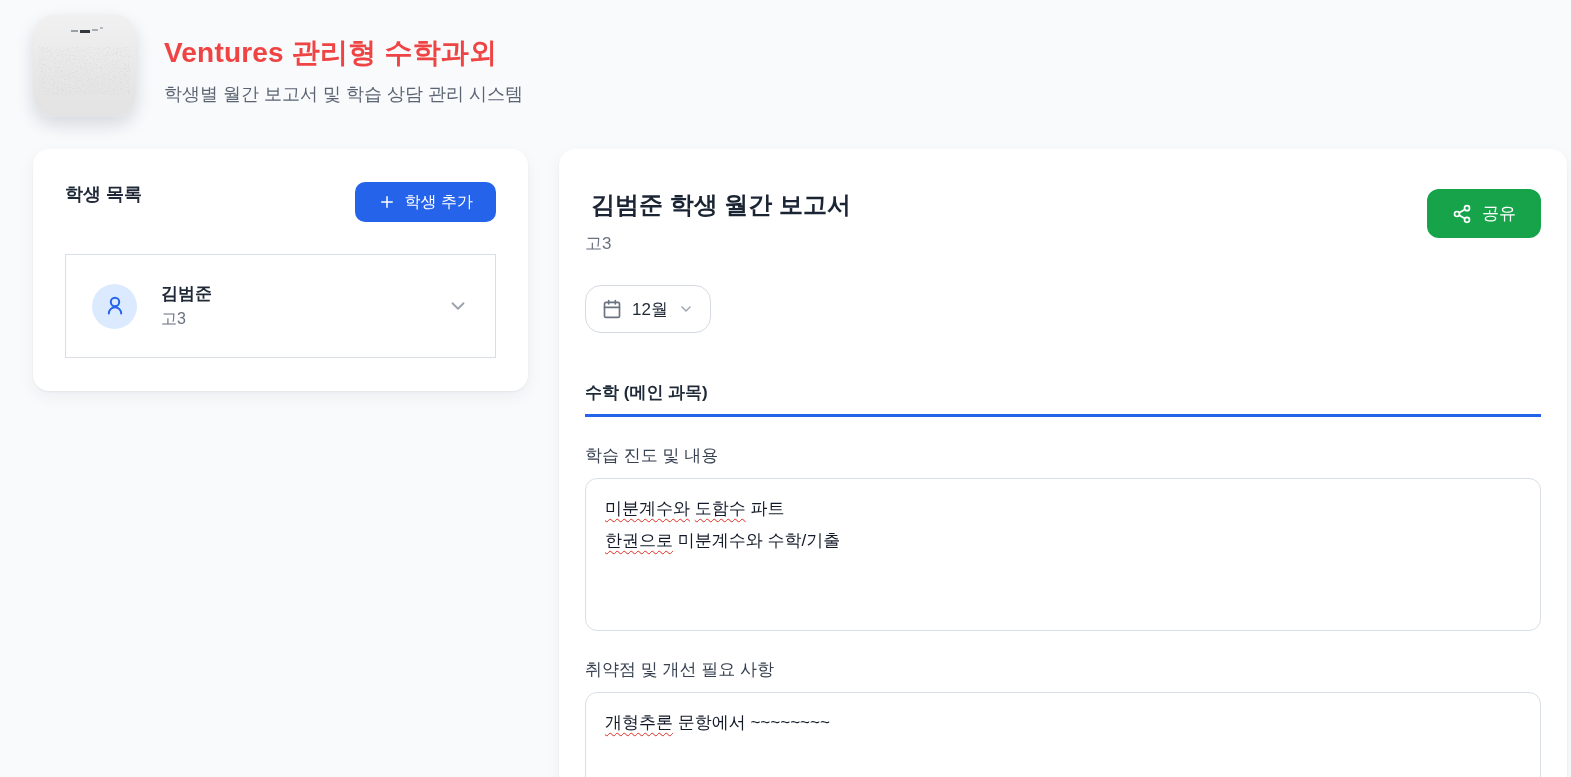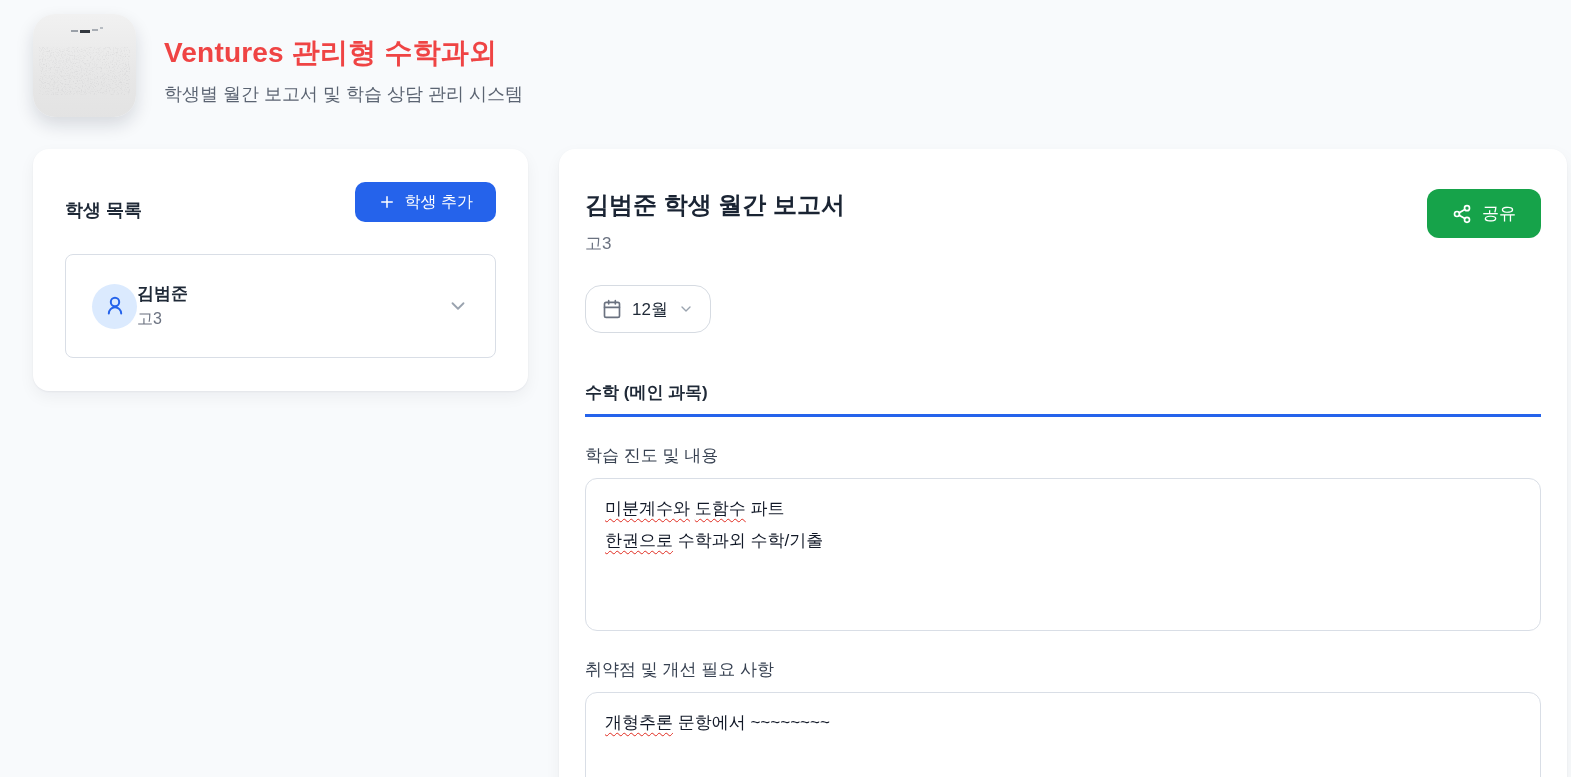--- a/index.html
+++ b/index.html
@@ -25,44 +25,44 @@
 
   
   .content { display: flex; align-items: flex-start; gap: 31px; margin-top: 32px; padding: 0 4px 0 33px; }
   .card {
     background: #ffffff; border-radius: 16px;
     box-shadow: 0 1px 2px rgba(15,23,42,0.05), 0 6px 16px rgba(15,23,42,0.05);
   }
 
   
   .students-card { width: 495px; flex: none; padding: 33px 32px; }
-  .students-head { display: flex; justify-content: space-between; align-items: flex-end; }
+  .students-head { display: flex; justify-content: space-between; align-items: flex-start; }
   .students-title { font-size: 18px; font-weight: 700; color: #1f2937; }
   .btn { border: none; cursor: pointer; display: inline-flex; align-items: center; justify-content: center; font-family: inherit; }
   .add-student-btn {
     background: #2563eb; color: #ffffff; height: 40px; padding: 0 23px;
     border-radius: 10px; font-size: 16px; font-weight: 500; gap: 9px;
   }
   .student-item {
-    margin-top: 32px; height: 104px; display: flex; align-items: center; gap: 0;
-    border: 1px solid #d9dee6; border-radius: 8px; padding: 0 26px; background: #fff; cursor: pointer;
+    margin-top: 32px; height: 104px; display: flex; align-items: center; gap: 24px;
+    border: 1px solid #d9dee6; border-radius: 0; padding: 0 26px; background: #fff; cursor: pointer;
   }
   .avatar {
     width: 45px; height: 45px; border-radius: 50%; background: #dbeafe;
     display: flex; align-items: center; justify-content: center; color: #2563eb; flex: none;
   }
   .student-info { flex: 1; }
   .student-name { font-size: 17px; font-weight: 700; color: #1f2937; }
   .student-grade { margin-top: 4px; font-size: 16px; color: #6b7280; }
   .chev { color: #9aa3af; }
 
   
   .report-card { flex: 1; min-height: 700px; padding: 40px 26px; border-top-right-radius: 16px; border-bottom-right-radius: 16px; }
   .report-head { display: flex; justify-content: space-between; align-items: flex-start; }
-  .report-title { font-size: 24px; font-weight: 700; color: #1a2433; }
+  .report-title { font-size: 24px; font-weight: 700; color: #1a2433; margin-left: 6px; }
   .report-grade { margin-top: 11px; font-size: 17px; color: #6b7280; }
   .month-pill {
     margin-top: 30px; display: inline-flex; align-items: center; gap: 10px;
     height: 48px; padding: 0 16px; background: #fff;
     border: 1px solid #d6dbe2; border-radius: 16px; cursor: pointer; font-family: inherit;
   }
   .month-pill .cal { color: #6b7280; }
   .month-label { font-size: 17px; color: #1f2937; }
   .month-pill .chev { color: #9aa3af; }
   .actions { display: flex; gap: 4px; }
@@ -183,19 +183,19 @@
               </svg>
           </span>
           <span>공유</span>
         </button>
       </div>
     </div>
 
     <div class="subject-tab">수학 (메인 과목)</div>
 
     <div class="field-label">학습 진도 및 내용</div>
-    <div class="textarea textarea-1"><div class="ta-line"><span class="misspell">미분계수와</span><span> </span><span class="misspell">도함수</span><span> 파트</span></div><div class="ta-line"><span class="misspell">한권으로</span><span> 수학과외 수학/기출</span></div></div>
+    <div class="textarea textarea-1"><div class="ta-line"><span class="misspell">미분계수와</span><span> </span><span class="misspell">도함수</span><span> 파트</span></div><div class="ta-line"><span class="misspell">한권으로</span><span> 미분계수와 수학/기출</span></div></div>
 
     <div class="field-label">취약점 및 개선 필요 사항</div>
     <div class="textarea textarea-2"><div class="ta-line"><span class="misspell">개형추론</span><span> 문항에서 ~~~~~~~~</span></div></div>
   </main>
 
 </div>
 
 </body></html>

